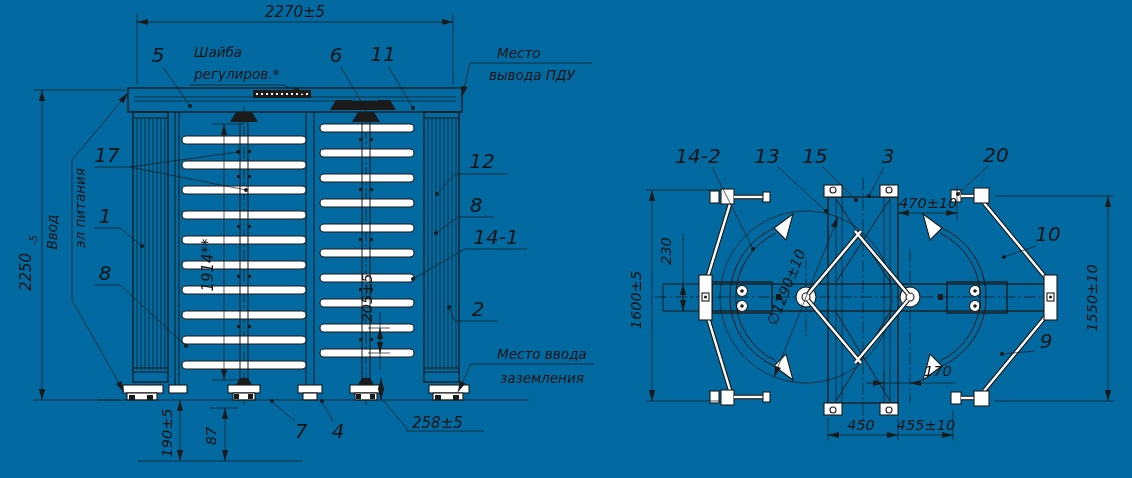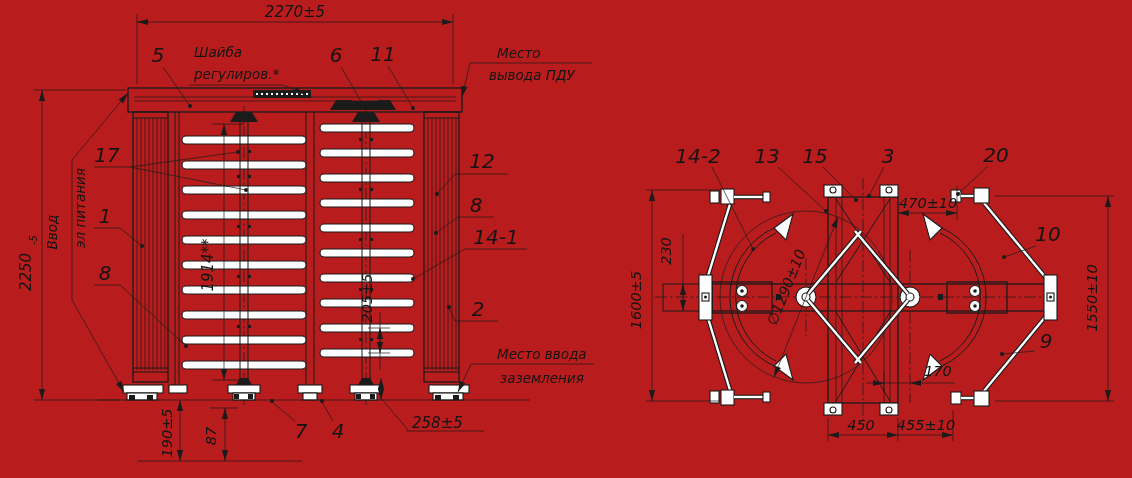--- a/index.html
+++ b/index.html
@@ -1,16 +1,16 @@
 <!DOCTYPE html>
 <html><head>
 <meta charset="utf-8">
 <style>
   html,body{margin:0;padding:0;background:#fff;}
-  .stage{width:1132px;height:478px;position:relative;background:#b91c1c;overflow:hidden;}
+  .stage{width:1132px;height:478px;position:relative;background:#0369a1;overflow:hidden;}
   svg{display:block;}
   .ln{stroke:#1b1b1b;stroke-width:1.3;fill:none;}
   .md{stroke:#1b1b1b;stroke-width:1;fill:none;}
   .tn{stroke:#1b1b1b;stroke-width:0.7;fill:none;}
   .bar{fill:#ffffff;stroke:#1b1b1b;stroke-width:1.1;}
   .wht{fill:#ffffff;stroke:#1b1b1b;stroke-width:1.1;}
   .blk{fill:#1b1b1b;stroke:none;}
   .cl{stroke:#1b1b1b;stroke-width:0.7;stroke-dasharray:12 3 2.5 3;fill:none;}
   .tube{stroke:#1b1b1b;stroke-width:4.6;fill:none;}
   .tubein{stroke:#ffffff;stroke-width:2.4;fill:none;}

